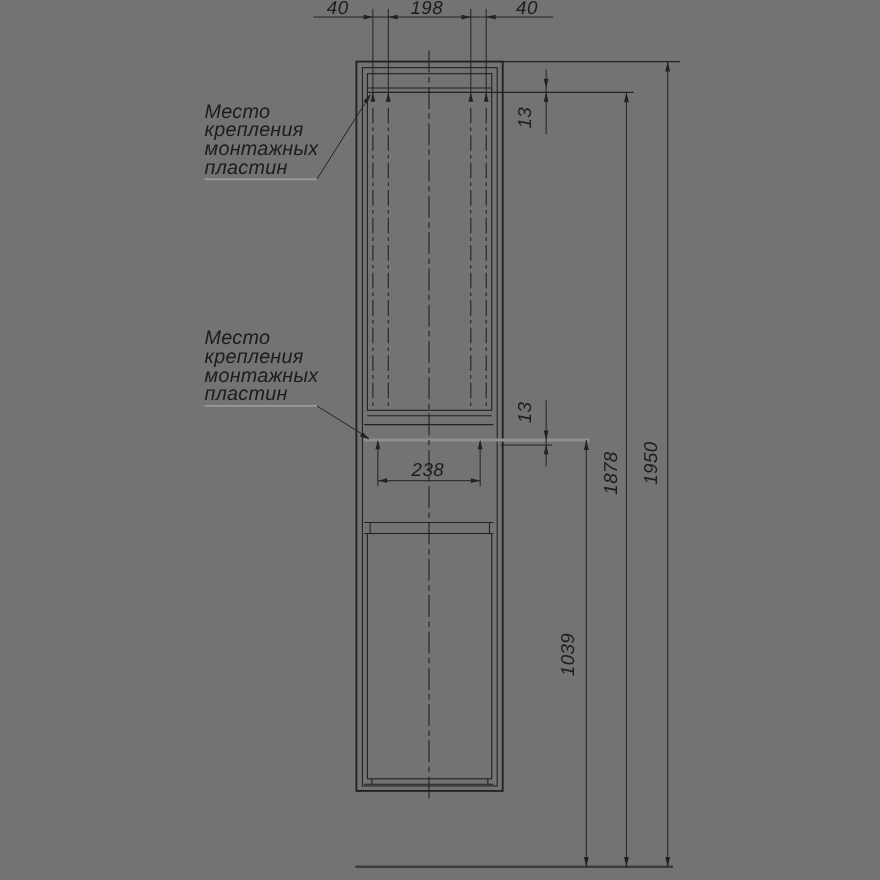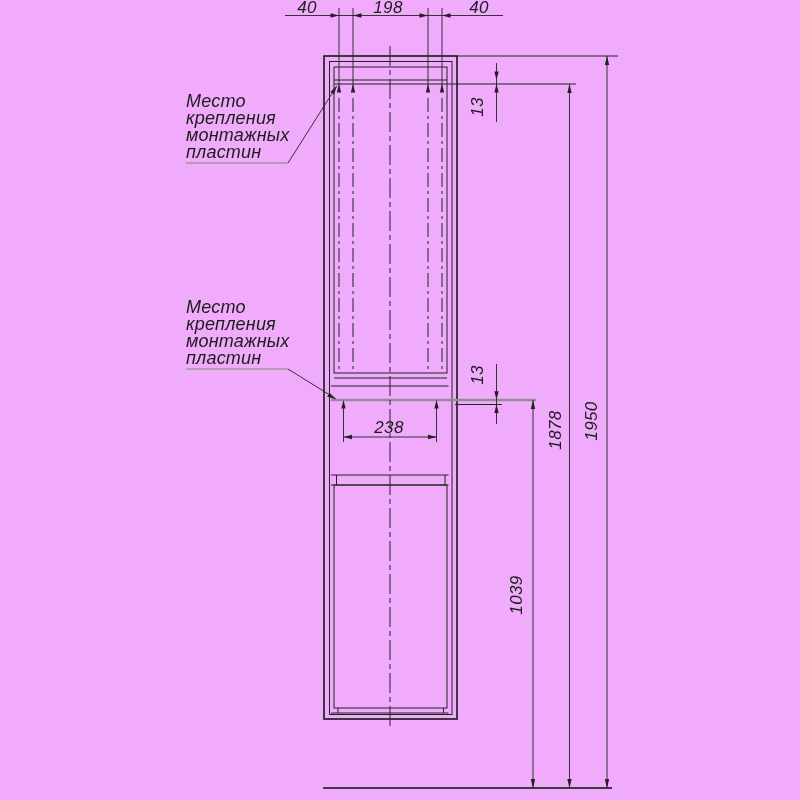--- a/index.html
+++ b/index.html
@@ -1,16 +1,16 @@
 <!DOCTYPE html>
 <html><head>
 <meta charset="utf-8">
 <style>
   html,body{margin:0;padding:0;background:#ffffff;}
-  #stage{position:relative;width:800px;height:800px;background:#f0abfc;overflow:hidden;}
+  #stage{position:relative;width:800px;height:800px;background:#737373;overflow:hidden;}
   svg{display:block;}
   svg text{font-family:"Liberation Sans","DejaVu Sans",sans-serif;font-style:italic;fill:#1c1c1c;}
   .dim-text{font-size:17px;letter-spacing:0.4px;}
   .lbl-text{font-size:18px;letter-spacing:0.2px;}
 </style>
 </head>
 <body>
 
 <div id="stage">
 <svg width="800" height="800" viewBox="0 0 800 800">

